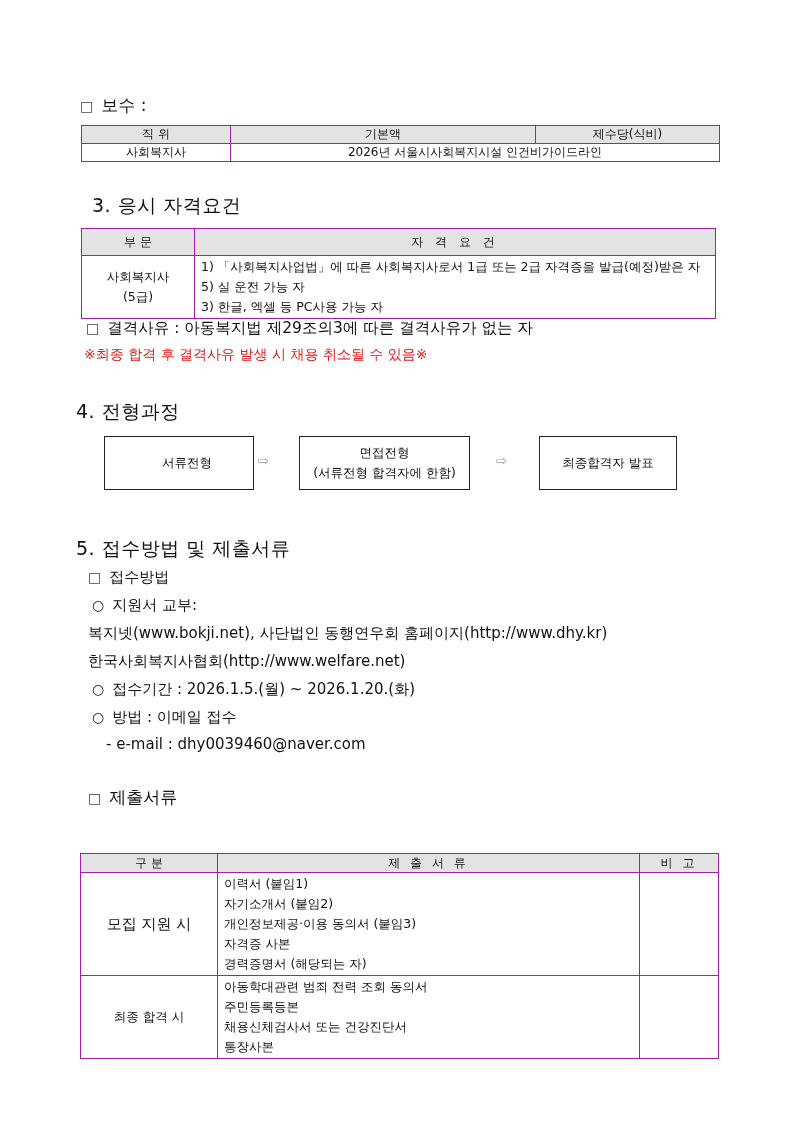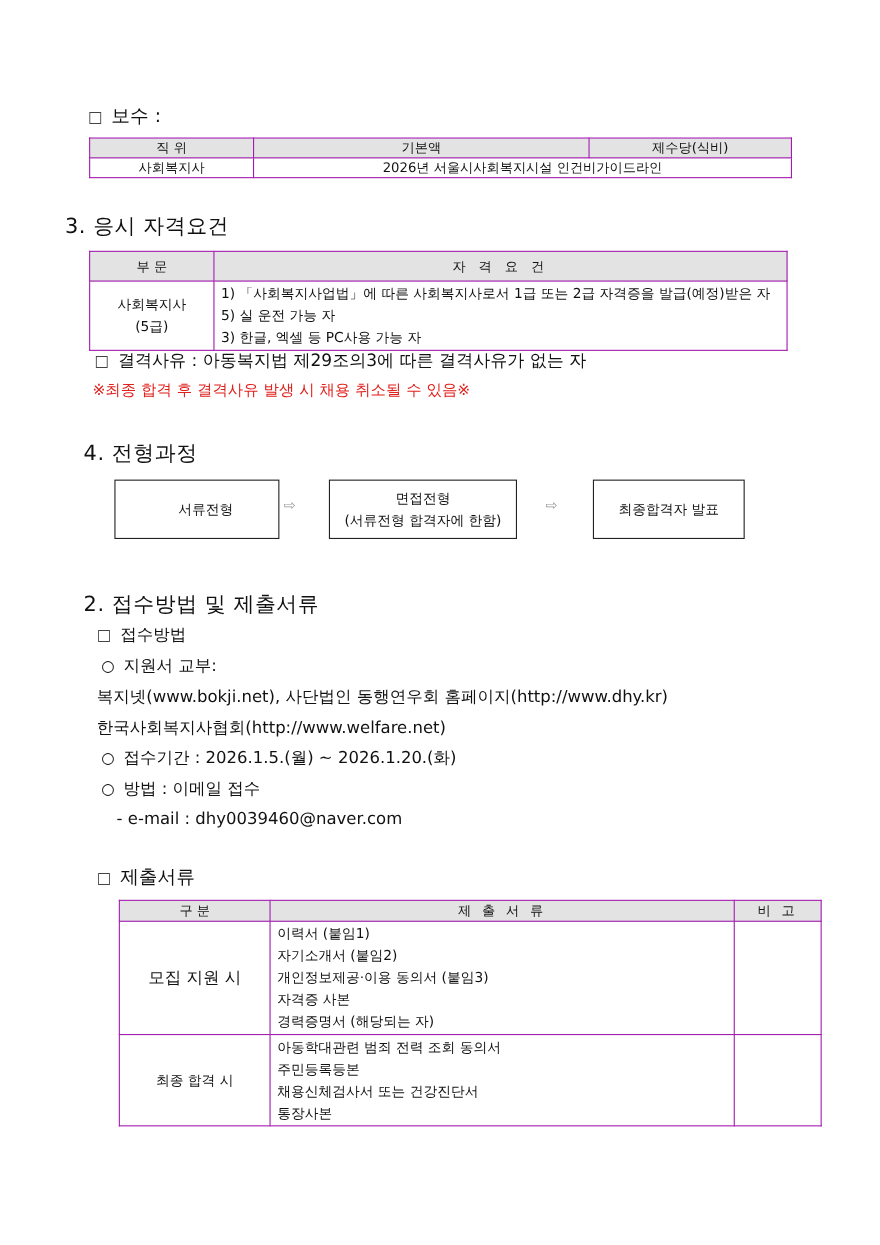--- a/index.html
+++ b/index.html
@@ -37,21 +37,21 @@
     <th style="width:296px;" class="center">기본액</th>
     <th class="center">제수당(식비)</th>
   </tr>
   <tr style="height:18px;">
     <td class="center">사회복지사</td>
     <td colspan="2" class="center">2026년 서울시사회복지시설 인건비가이드라인</td>
   </tr>
 </tbody>
   </table>
 
-<div class="abs h-sec" style="left:59px; top:193px;">3. 응시 자격요건</div>
+<div class="abs h-sec" style="left:92px; top:193px;">3. 응시 자격요건</div>
 <table style="left:81px; top:228px; width:635px;">
   <tbody>
       <tr style="height:27px;">
     <th style="width:104px;" class="center">부 문</th>
     <th class="center" style="letter-spacing:4px;">자 격 요 건</th>
   </tr>
   <tr>
     <td class="center cell-lines">
       <div>사회복지사</div>
       <div>(5급)</div>
@@ -76,41 +76,41 @@
 <div class="arrow" style="left:258px; top:453px;">⇨</div>
 <div class="box" style="left:299px; top:436px; width:169px; height:52px; flex-direction:column;">
   <span>면접전형</span>
   <span>(서류전형 합격자에 한함)</span>
 </div>
 <div class="arrow" style="left:496px; top:453px;">⇨</div>
 <div class="box" style="left:539px; top:436px; width:136px; height:52px;">
   <span>최종합격자 발표</span>
 </div>
 
-<div class="abs h-sec" style="left:76px; top:536px;">2. 접수방법 및 제출서류</div>
+<div class="abs h-sec" style="left:76px; top:536px;">5. 접수방법 및 제출서류</div>
 <div class="line" style="left:88px; top:568px;">
   <span class="sq">□</span><span>접수방법</span>
 </div>
 <div class="line" style="left:92px; top:596px;">
   <span class="sq" style="color:#111;">○</span><span>지원서 교부:</span>
 </div>
 <div class="line" style="left:88px; top:624px;">복지넷(www.bokji.net), 사단법인 동행연우회 홈페이지(http://www.dhy.kr)</div>
 <div class="line" style="left:88px; top:652px;">한국사회복지사협회(http://www.welfare.net)</div>
 <div class="line" style="left:92px; top:680px;">
   <span class="sq" style="color:#111;">○</span><span>접수기간 : 2026.1.5.(월) ~ 2026.1.20.(화)</span>
 </div>
 <div class="line" style="left:92px; top:708px;">
   <span class="sq" style="color:#111;">○</span><span>방법 : 이메일 접수</span>
 </div>
 <div class="line" style="left:106px; top:735px;">- e-mail : dhy0039460@naver.com</div>
 
 <div class="abs h-sub" style="left:88px; top:786px;">
   <span class="sq">□</span><span>제출서류</span>
 </div>
-<table style="left:80px; top:818px; width:639px;margin-left:28px;">
+<table style="left:80px; top:853px; width:639px;">
   <tbody>
       <tr style="height:19px;">
     <th style="width:128px;" class="center">구 분</th>
     <th class="center" style="letter-spacing:3px;">제 출 서 류</th>
     <th style="width:70px; letter-spacing:3px;" class="center">비 고</th>
   </tr>
   <tr>
     <td class="center" style="font-size:15px;">모집 지원 시</td>
     <td class="cell-lines" style="padding:1px 6px;">
       <div>이력서 (붙임1)</div>

